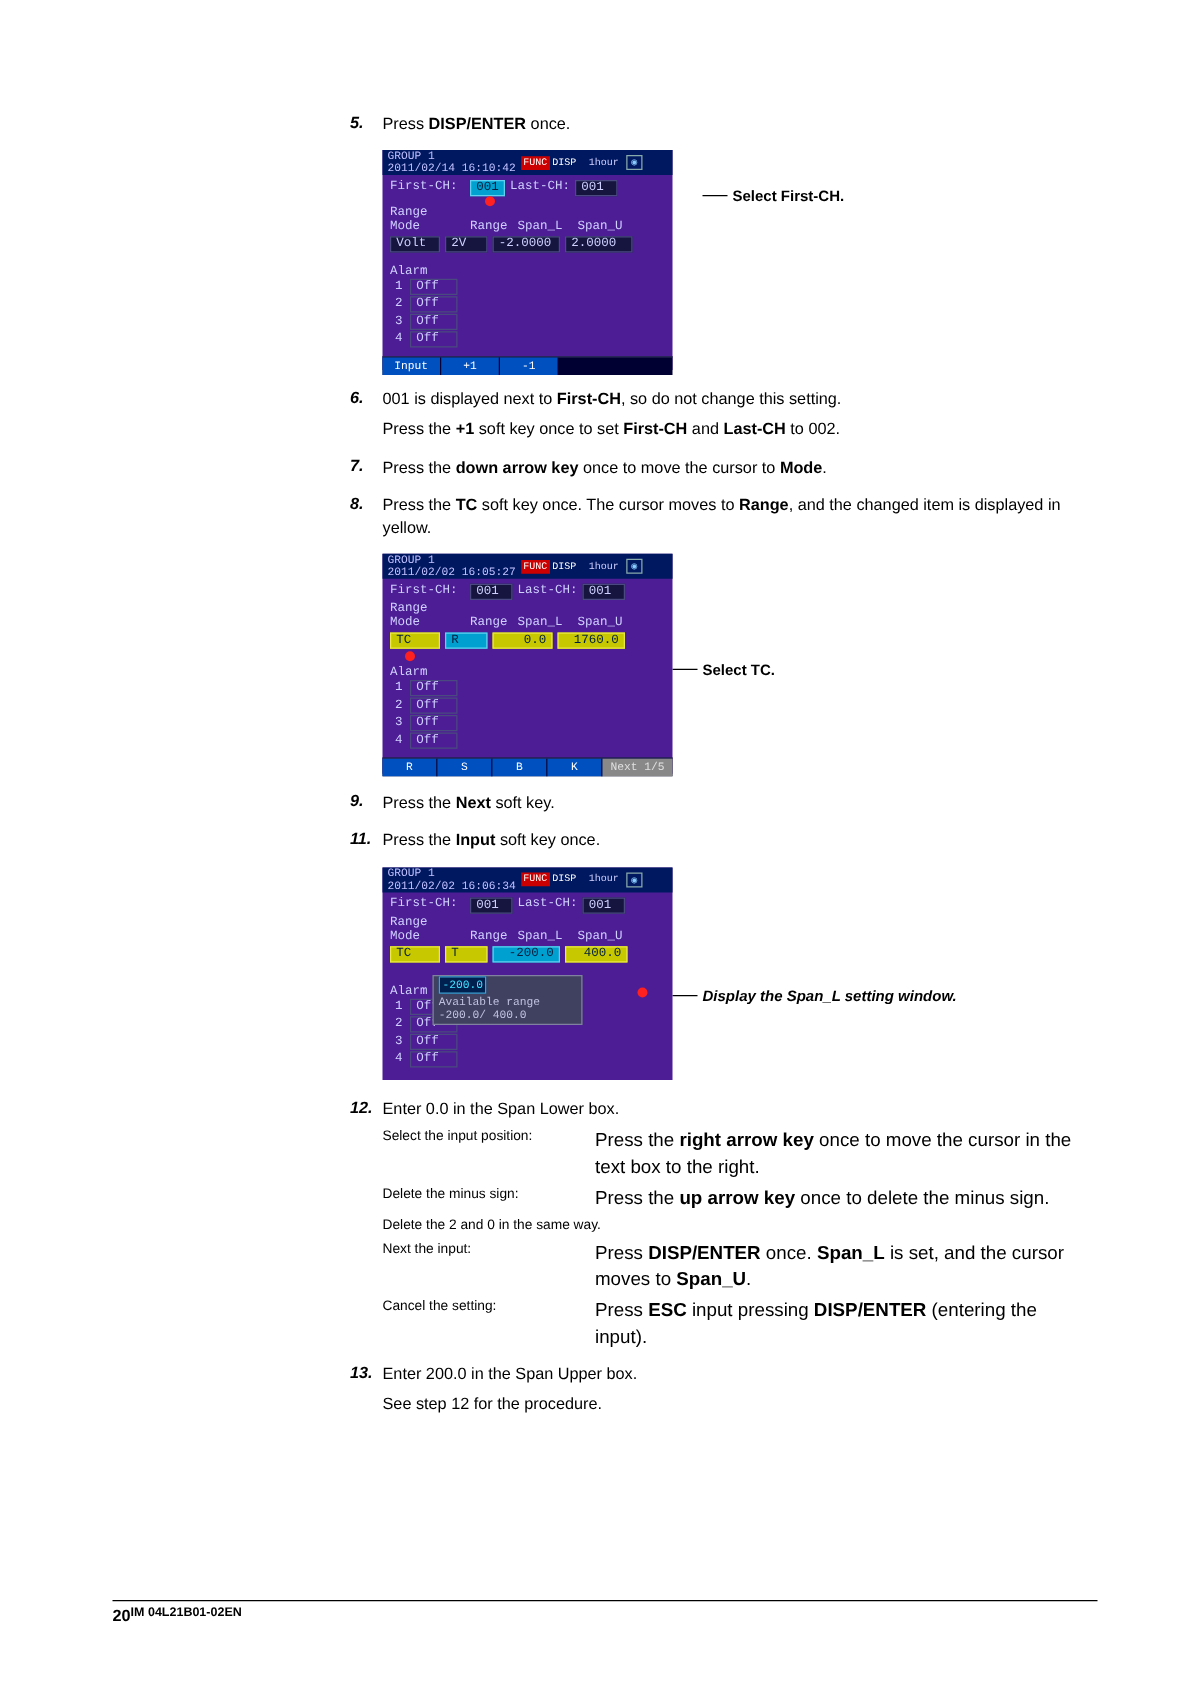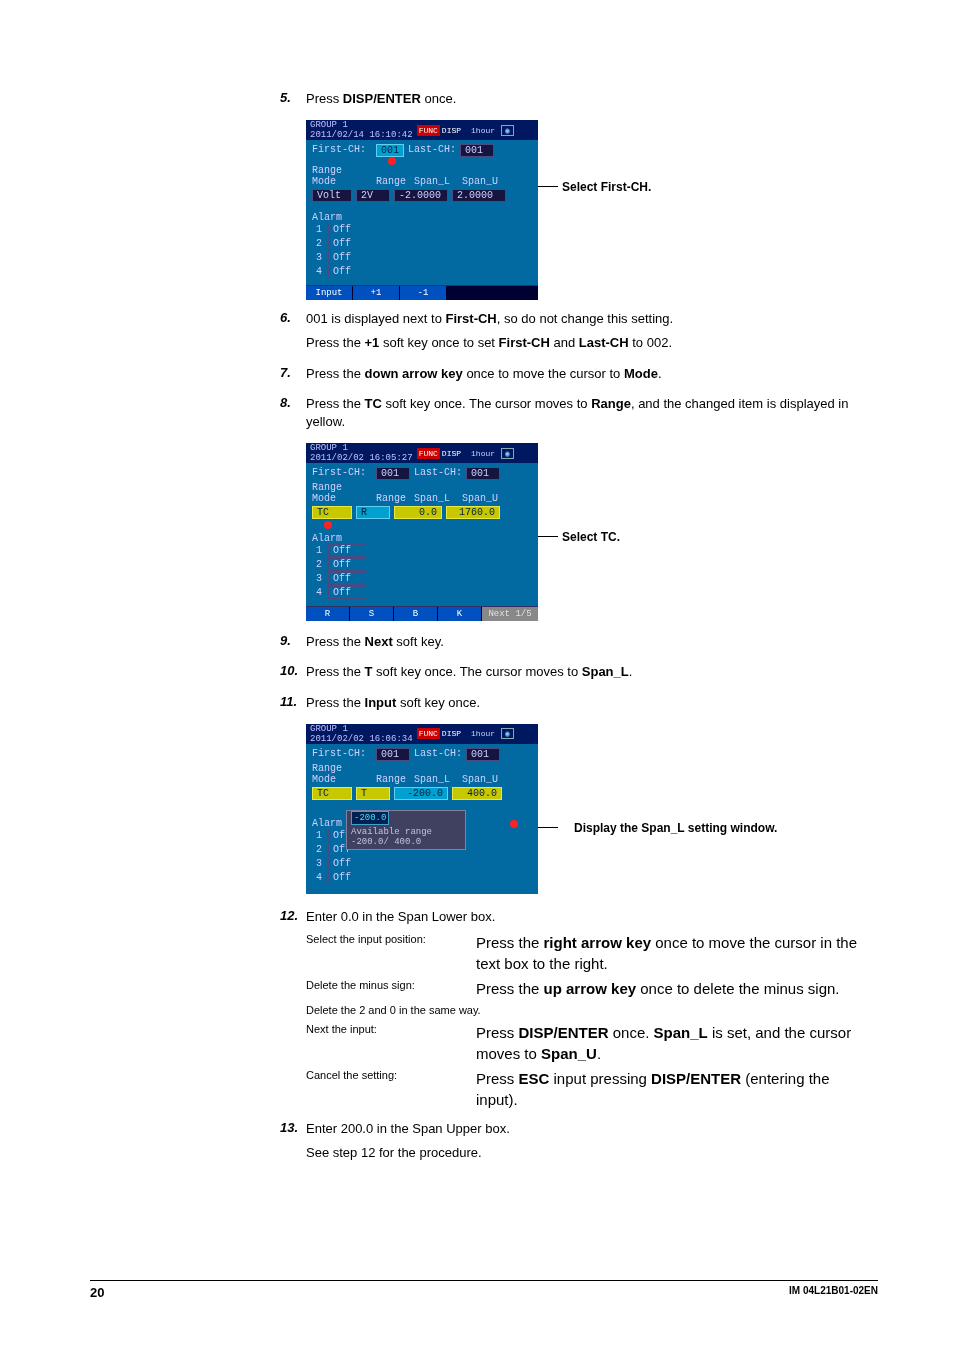--- a/index.html
+++ b/index.html
@@ -44,21 +44,21 @@
     margin: 0 0 6px 0;
   }
   .screenshot-row {
     display: flex;
     align-items: flex-start;
     margin-left: 216px;
     margin-bottom: 14px;
   }
   .screen {
     width: 232px;
-    background: #0369a1;
+    background: #4c1d95;
     color: #d0d0ff;
     font-family: "Courier New", monospace;
     font-size: 10px;
     position: relative;
   }
   .screen-header {
     background: #001860;
     display: flex;
     align-items: center;
     height: 20px;
@@ -169,21 +169,21 @@
   }
   .substep-row { display: flex; margin-bottom: 4px;}
   .sub-l { width: 170px; font-size: 11px;}
   .sub-r { flex: 1; font-size: 15px;}
   .footer {
     position: absolute;
     bottom: 50px;
     left: 90px;
     right: 76px;
     display: flex;
-    justify-content: space-between;
+    justify-content: flex-start;
     font-size: 11px;
     border-top: 1px solid #000;
     padding-top: 4px;
   }
   .footer-l { font-weight: bold; font-size: 13px;}
   .footer-r { font-size: 10px; font-weight: bold;}
 </style>
 </head>
 <body>
 
@@ -248,21 +248,21 @@
             </div>
         </div>
       </div>
       <div class="softbar">
         <div class="sk">Input</div>
         <div class="sk">+1</div>
         <div class="sk sk-last">-1</div>
         <div style="flex:2;"></div>
       </div>
     </div>
-    <div style="margin-top:57px;">
+    <div style="margin-top:28px;padding-left:24px;">
       <span class="callout-line"></span><span class="callout" style="margin-left:0;">Select First-CH.</span>
     </div>
   </div>
 
   <div class="step">
     <div class="step-num">6.</div>
     <div class="step-body">
       <p><span>001 is displayed next to </span><b>First-CH</b><span>, so do not change this setting.</span></p>
       <p><span>Press the </span><b>+1</b><span> soft key once to set </span><b>First-CH</b><span> and </span><b>Last-CH</b><span> to 002.</span></p>
     </div>
@@ -347,26 +347,20 @@
     </div>
   </div>
 
   <div class="step">
     <div class="step-num">9.</div>
     <div class="step-body">
         <p><span>Press the </span><b>Next</b><span> soft key.</span></p>
       </div>
   </div>
 
-  <div class="step">
-    <div class="step-num">10.</div>
-    <div class="step-body">
-        <p><span>Press the </span><b>T</b><span> soft key once. The cursor moves to </span><b>Span_L</b><span>.</span></p>
-      </div>
-  </div>
 
   <div class="step">
     <div class="step-num">11.</div>
     <div class="step-body">
         <p><span>Press the </span><b>Input</b><span> soft key once.</span></p>
       </div>
   </div>
 
   <div class="screenshot-row">
     <div class="screen" style="height:170px; position:relative;">
@@ -418,21 +412,21 @@
         </div>
       </div>
       <div class="popup" style="left:40px; top:86px; width:110px;">
         <div><span class="popup-input">-200.0</span></div>
         <div style="margin-top:4px;">Available range</div>
         <div>-200.0/   400.0</div>
       </div>
       <div class="cursor-dot" style="position:absolute; right:20px; top:96px;"></div>
     </div>
     <div style="margin-top:94px;">
-      <span class="callout-line"></span><span class="callout" style="margin-left:12px;">Display the Span_L setting window.</span>
+      <span class="callout-line"></span><span class="callout" style="margin-left:0;font-style:italic;">Display the Span_L setting window.</span>
     </div>
   </div>
 
   <div class="step">
     <div class="step-num">12.</div>
     <div class="step-body">
       <p>Enter 0.0 in the Span Lower box.</p>
       <div class="substep-table">
         <div class="substep-row">
           <div class="sub-l">Select the input position:</div>

